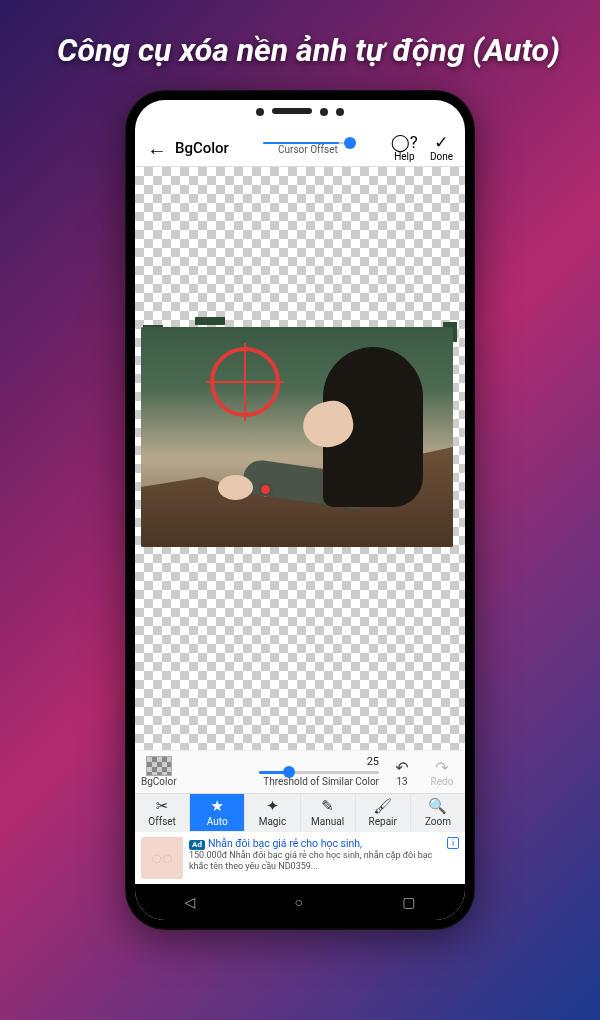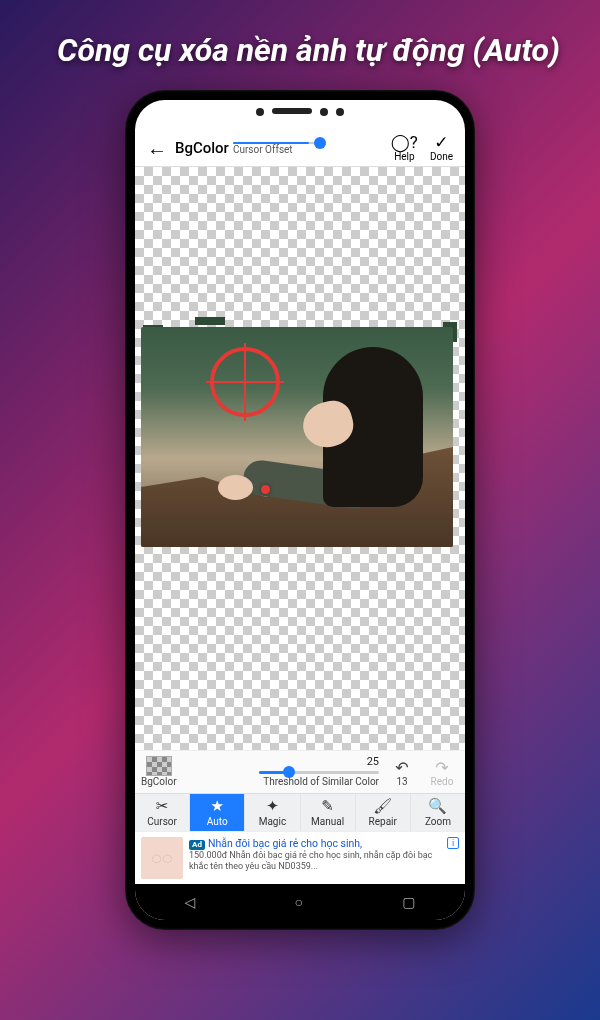--- a/index.html
+++ b/index.html
@@ -57,21 +57,21 @@
     align-items: center;
     padding: 4px 8px;
     border-bottom: 1px solid #ddd;
     gap: 4px;
     background:#fff;
   }
   .backbtn { font-size: 20px; padding: 0 4px; cursor: pointer; }
   .title { font-size: 15px; font-weight: 500; }
   .cursor-offset {
     flex: 1;
-    display: flex; flex-direction: column; align-items: flex-start;
+    display: flex; flex-direction: column; align-items: center;
     font-size: 10px; color: #555;
   }
   .slider-line {
     width: 90px; height: 2px; background: #ccc; position: relative; border-radius:1px;
   }
   .slider-line .left { position:absolute; left:0; top:0; bottom:0; width:85%; background:#1d7cff; border-radius:1px;}
   .slider-thumb {
     position: absolute; right: -3px; top: -5px;
     width: 12px; height: 12px; border-radius: 50%; background: #1d7cff;
   }
@@ -268,21 +268,21 @@
       </div>
       <div class="redo">
         <span class="glyph">↷</span>
         <span>Redo</span>
       </div>
     </div>
 
     <div class="tools">
       <div class="tool">
         <span class="ticon">✂</span>
-        <span>Cursor</span>
+        <span>Offset</span>
       </div>
       <div class="tool active">
         <span class="ticon">★</span>
         <span>Auto</span>
       </div>
       <div class="tool">
         <span class="ticon">✦</span>
         <span>Magic</span>
       </div>
       <div class="tool">

